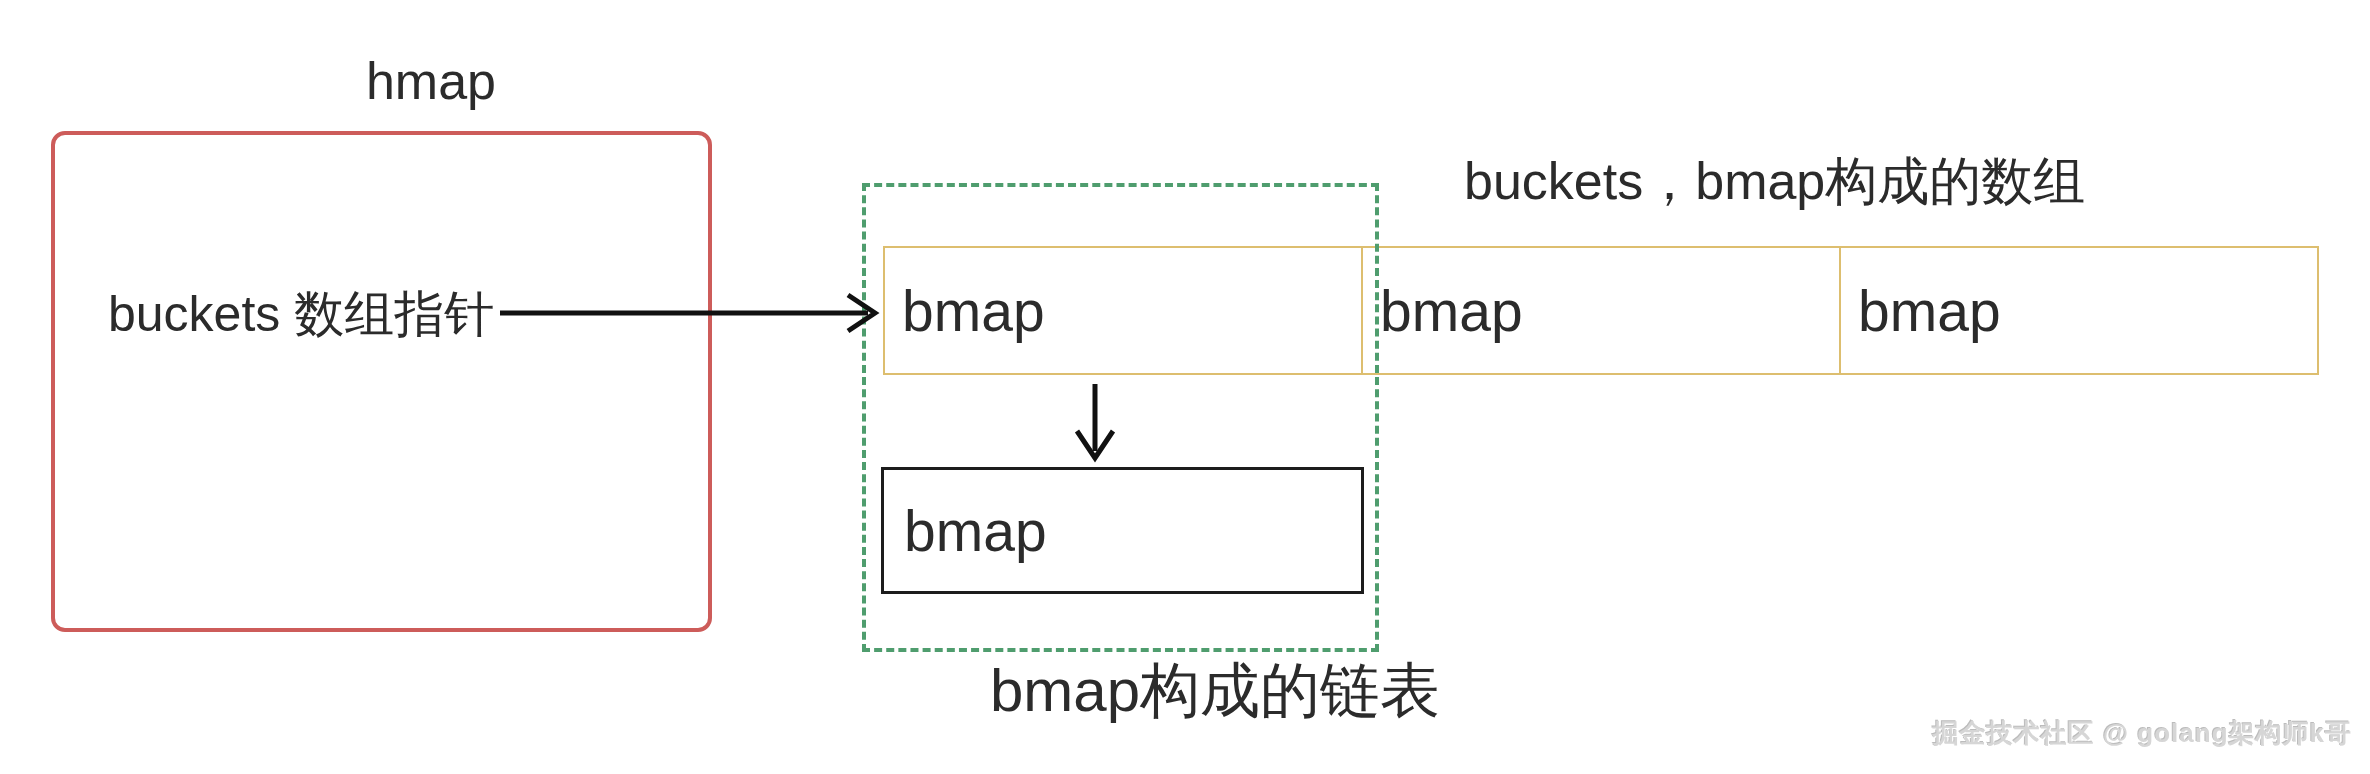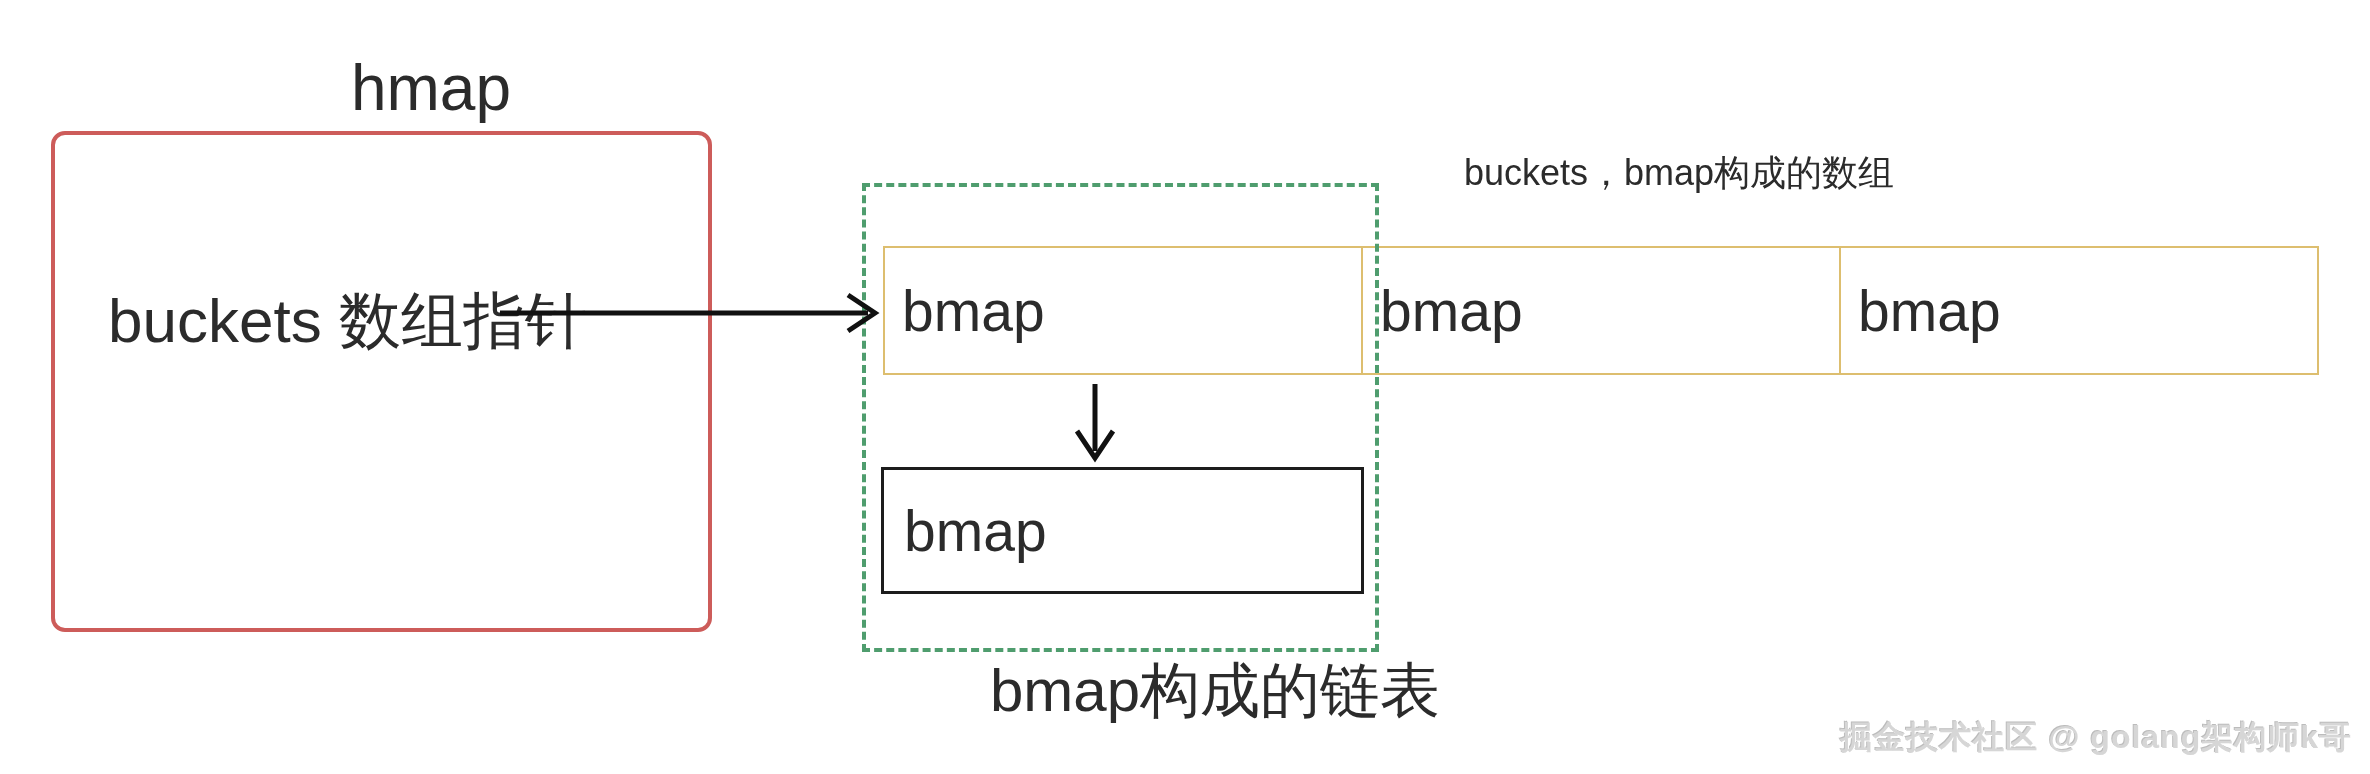--- a/index.html
+++ b/index.html
@@ -22,45 +22,45 @@
     width:2370px;
     height:774px;
     background:#ffffff;
     overflow:hidden;
   }
   
   .hmap-title{
     position:absolute;
     left:331px; top:52px; width:200px;
     text-align:center;
-    font-size:64px;
+    font-size:52px;
     line-height:1.15;
     color:var(--text);
   }
   .hmap-box{
     position:absolute;
     left:51px; top:131px;
     width:661px; height:501px;
     border:4px solid var(--hmap-border);
     border-radius:14px;
     background:transparent;
   }
   .hmap-field-label{
     position:absolute;
     left:108px; top:284px;
-    font-size:62px;
+    font-size:50px;
     line-height:1.2;
     white-space:nowrap;
     color:var(--text);
   }
   
   .bucket-array-label{
     position:absolute;
     left:1464px; top:152px;
-    font-size:36px;
+    font-size:52px;
     line-height:1.15;
     white-space:nowrap;
     color:var(--text);
   }
   .bucket-row{
     position:absolute;
     left:883px; top:246px;
     width:1436px; height:129px;
     display:flex;
     border:2px solid var(--bucket-border);
@@ -117,21 +117,21 @@
   }
   .arrows .stroke{
     stroke:var(--arrow);
     stroke-width:5;
     fill:none;
   }
   
   .watermark{
     position:absolute;
     right:18px; top:716px;
-    font-size:32px;
+    font-size:26px;
     font-weight:700;
     letter-spacing:1px;
     color:var(--watermark);
     text-shadow:1px 1px 0 #ffffff,-1px -1px 0 #bcbcbc;
     white-space:nowrap;
   }
 </style>
 </head>
 <body>
 

